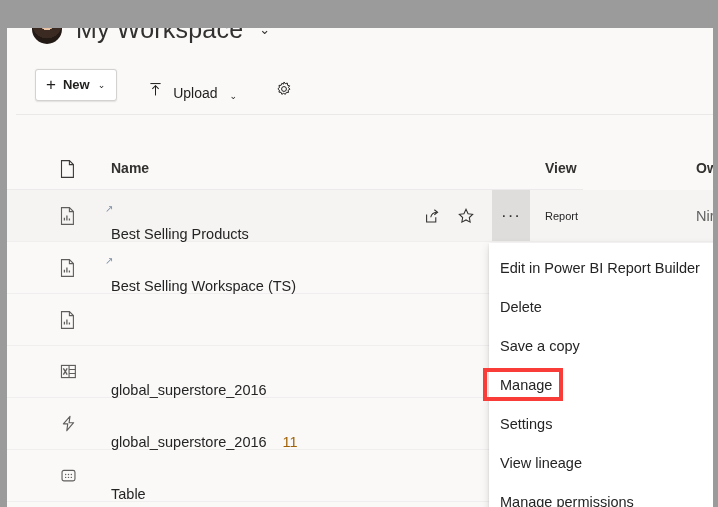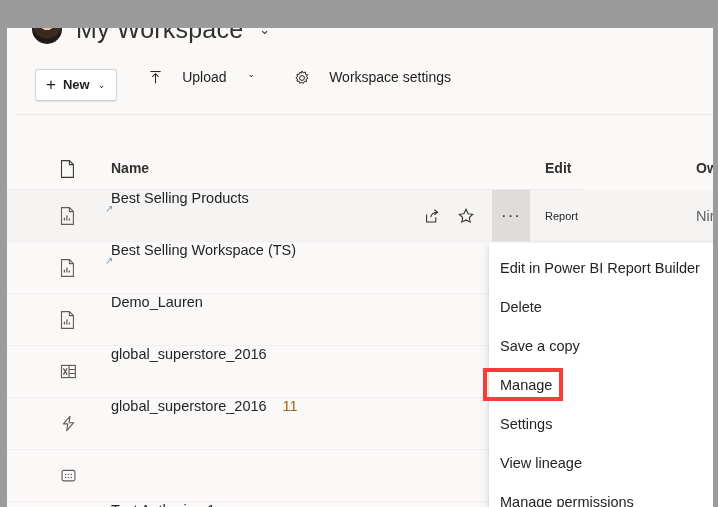--- a/index.html
+++ b/index.html
@@ -93,22 +93,22 @@
     color: #201f1e;
     cursor: pointer;
     box-shadow: 0 .6px 1.4px rgba(0,0,0,.10);
   }
   .newbtn .plus { font-size: 17px; line-height: 1; font-weight: 400; color: #201f1e; }
   .newbtn .label { font-weight: bold; font-size: 13px; }
   .newbtn .chev { font-size: 9px; color: #201f1e; margin-left: 1px; }
 
   .cmditem {
     display: flex;
-    align-items: flex-start;
-    gap: 18px;
+    align-items: flex-end;
+    gap: 9px;
     height: 32px;
     padding: 0 8px;
     margin-left: 22px;
     font-size: 14px;
     color: #201f1e;
     cursor: pointer;
     white-space: nowrap;
   }
   .cmditem .chev { font-size: 9px; color: #201f1e; margin-left: 3px; }
   .cmditem svg { flex: none; }
@@ -147,21 +147,21 @@
   .row .shortcut {
     position: absolute;
     left: 98px; top: 13px;
     font-size: 10px;
     color: #7d8fa3;
   }
   .row .nm {
     position: absolute;
     left: 104px; top: 0;
     height: 52px;
-    display: flex; align-items: flex-start;
+    display: flex; align-items: flex-end;
     font-size: 14.5px;
     color: #242424;
     white-space: nowrap;
   }
   .row .nm .badge { margin-left: 16px; color: #a16207; }
   .row .ty {
     position: absolute;
     left: 538px; top: 0; height: 52px;
     display: flex; align-items: center;
     font-size: 11px;
@@ -283,33 +283,32 @@
         <span class="chev">⌄</span>
       </div>
 
       <div class="cmditem">
         <span>
           <svg width="18" height="18" viewBox="0 0 20 20" fill="none" stroke="#201f1e" stroke-width="1.1">
             <circle cx="10" cy="10" r="2.7"></circle>
             <path d="M10 2.2 L11.4 4.1 L13.7 3.4 L13.9 5.8 L16.2 6.4 L15 8.4 L16.6 10.2 L14.6 11.4 L15 13.8 L12.6 13.8 L11.5 15.9 L9.6 14.8 L7.6 15.9 L6.8 13.7 L4.4 13.5 L4.9 11.2 L3.2 9.7 L5 8.3 L4.4 6 L6.8 5.9 L7.6 3.7 L9.6 4.6 Z"></path>
           </svg>
         </span>
-        <span>Workspace settings</span>
       </div>
     </div>
 
     <div class="listhead">
       <span class="col-ico">
         <svg width="17" height="20" viewBox="0 0 17 20" fill="none" stroke="#3b3a39" stroke-width="1.1">
           <path d="M2.5 1.6 H10.4 L14.4 5.6 V18.4 H2.5 Z"></path>
           <path d="M10.4 1.6 V5.6 H14.4"></path>
         </svg>
       </span>
       <span class="col-name">Name</span>
-      <span class="col-type">Edit</span>
+      <span class="col-type">View</span>
       <span class="col-owner">Ow</span>
     </div>
 
     <div class="rows">
 
       <div class="row hover">
         <span class="ico">
           <svg width="17" height="20" viewBox="0 0 17 20" fill="none" stroke="#605e5c" stroke-width="1.1">
             <path d="M2.5 1.6 H10.4 L14.4 5.6 V18.4 H2.5 Z"></path>
             <path d="M10.4 1.6 V5.6 H14.4"></path>
@@ -360,23 +359,20 @@
       </div>
 
       <div class="row">
         <span class="ico">
           <svg width="17" height="20" viewBox="0 0 17 20" fill="none" stroke="#605e5c" stroke-width="1.1">
             <path d="M2.5 1.6 H10.4 L14.4 5.6 V18.4 H2.5 Z"></path>
             <path d="M10.4 1.6 V5.6 H14.4"></path>
             <path d="M5.4 14.6 V11.8 M7.9 14.6 V9.6 M10.4 14.6 V12.6" stroke-width="1.3"></path>
           </svg>
         </span>
-        <span class="nm">
-          <span>Demo_Lauren</span>
-        </span>
         <span class="ty"></span>
       </div>
 
       <div class="row">
         <span class="ico">
           <svg width="19" height="19" viewBox="0 0 20 20" fill="none" stroke="#605e5c" stroke-width="1.2">
             <rect x="2.6" y="3.6" width="14.6" height="12.8"></rect>
             <path d="M10.6 3.6 V16.4 M10.6 7.9 H17.2 M10.6 12.1 H17.2"></path>
             <path d="M4.6 6.7 L8.6 13.3 M8.6 6.7 L4.6 13.3" stroke-width="1.4"></path>
           </svg>
@@ -404,20 +400,23 @@
         <span class="ico">
           <svg width="19" height="19" viewBox="0 0 20 20" fill="none" stroke="#605e5c" stroke-width="1.2">
             <rect x="3.2" y="4.6" width="13.6" height="11" rx="2"></rect>
             <circle cx="7" cy="9" r=".75" fill="#605e5c" stroke="none"></circle>
             <circle cx="10" cy="9" r=".75" fill="#605e5c" stroke="none"></circle>
             <circle cx="13" cy="9" r=".75" fill="#605e5c" stroke="none"></circle>
             <circle cx="7" cy="12" r=".75" fill="#605e5c" stroke="none"></circle>
             <circle cx="10" cy="12" r=".75" fill="#605e5c" stroke="none"></circle>
             <circle cx="13" cy="12" r=".75" fill="#605e5c" stroke="none"></circle>
           </svg>
+        </span>
+        <span class="nm">
+          <span>Table</span>
         </span>
         <span class="ty"></span>
       </div>
 
       <div class="row">
         <span class="ico">
           <svg width="17" height="20" viewBox="0 0 17 20" fill="none" stroke="#605e5c" stroke-width="1.1">
             <path d="M2.5 1.6 H10.4 L14.4 5.6 V18.4 H2.5 Z"></path>
             <path d="M10.4 1.6 V5.6 H14.4"></path>
             <path d="M5.4 14.6 V11.8 M7.9 14.6 V9.6 M10.4 14.6 V12.6" stroke-width="1.3"></path>

